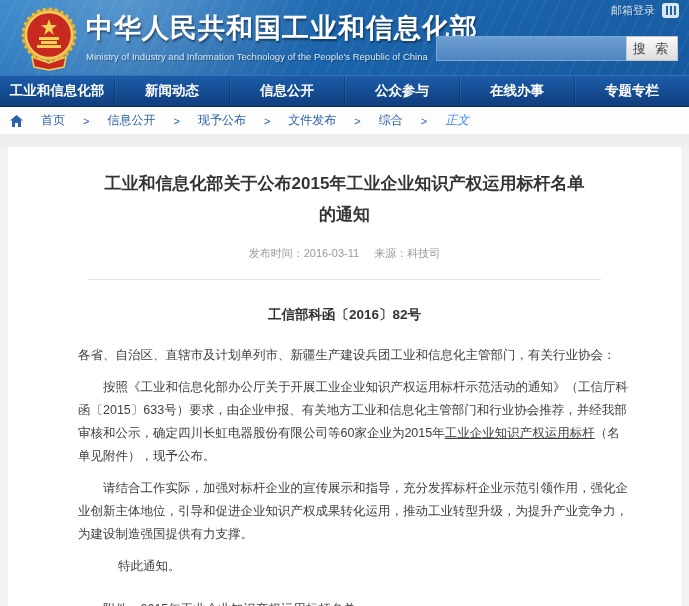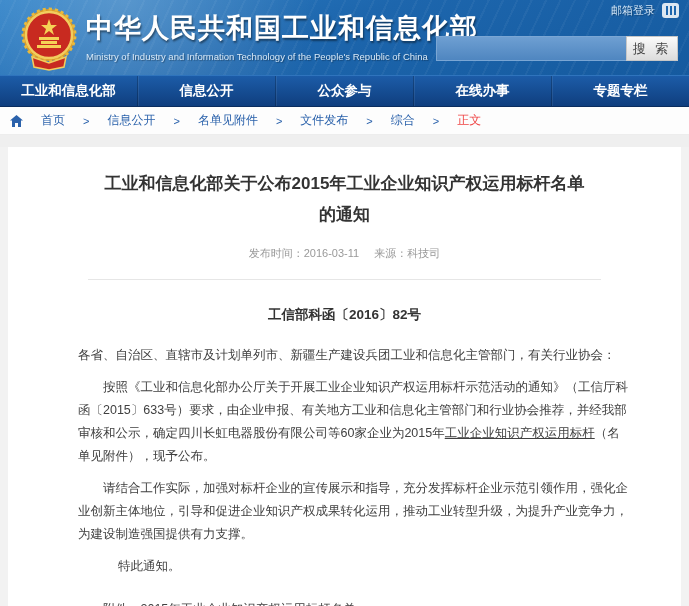--- a/index.html
+++ b/index.html
@@ -68,21 +68,21 @@
   .nav-item:last-child { border-right:none; }
   .nav-item:first-child { box-shadow:none; }
   
   .breadcrumb-bar {
     background:#fdfdfd; height:28px; display:flex; align-items:center;
     padding-left:10px; font-size:12px; gap:18px;
     border-bottom:1px solid #ededed;
   }
   .crumb-link { color:#2b62ab; cursor:pointer; text-decoration:none; }
   .crumb-sep { color:#2b62ab; font-size:11px; }
-  .crumb-current { color:#ef4444; }
+  .crumb-current { color:#3b82f6;font-style:italic; }
   .home-icon { display:flex; align-items:center; cursor:pointer; }
   .spacer-strip { height:12px; background:#efefef; }
   
   .content-card {
     margin:0 8px; background:#ffffff; min-height:459px;
     padding:22px 0 18px 0;
   }
   .article-title {
     font-size:17px; font-weight:bold; color:#333; text-align:center;
     line-height:1.8; padding:0 90px;
@@ -136,37 +136,38 @@
       </span>
   </div>
   <div class="search-wrap">
     <input class="search-input" type="text" value="" style="">
     <button class="search-btn">搜 索</button>
   </div>
 </div>
 
 <div class="main-nav">
   <div class="nav-item">工业和信息化部</div>
+  <div class="nav-item">新闻动态</div>
   <div class="nav-item">信息公开</div>
   <div class="nav-item">公众参与</div>
   <div class="nav-item">在线办事</div>
   <div class="nav-item">专题专栏</div>
 </div>
 
 <div class="breadcrumb-bar">
   <span class="home-icon">
     <svg width="13" height="12" viewBox="0 0 13 12">
         <path d="M6.5 0 L13 5.5 L11 5.5 L11 12 L8 12 L8 8 L5 8 L5 12 L2 12 L2 5.5 L0 5.5 Z" fill="#2b62ab"></path>
       </svg>
   </span>
   <a class="crumb-link">首页</a>
   <span class="crumb-sep">&gt;</span>
   <a class="crumb-link">信息公开</a>
   <span class="crumb-sep">&gt;</span>
-  <a class="crumb-link">名单见附件</a>
+  <a class="crumb-link">现予公布</a>
   <span class="crumb-sep">&gt;</span>
   <a class="crumb-link">文件发布</a>
   <span class="crumb-sep">&gt;</span>
   <a class="crumb-link">综合</a>
   <span class="crumb-sep">&gt;</span>
   <span class="crumb-current">正文</span>
 </div>
 
 <div class="spacer-strip"></div>
 

